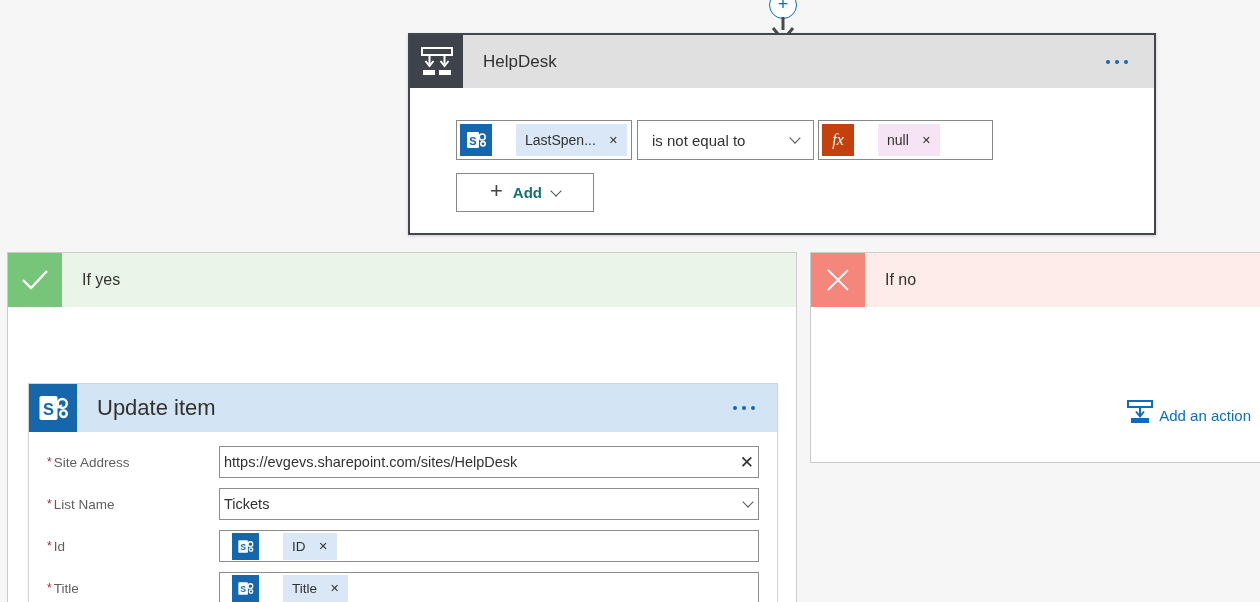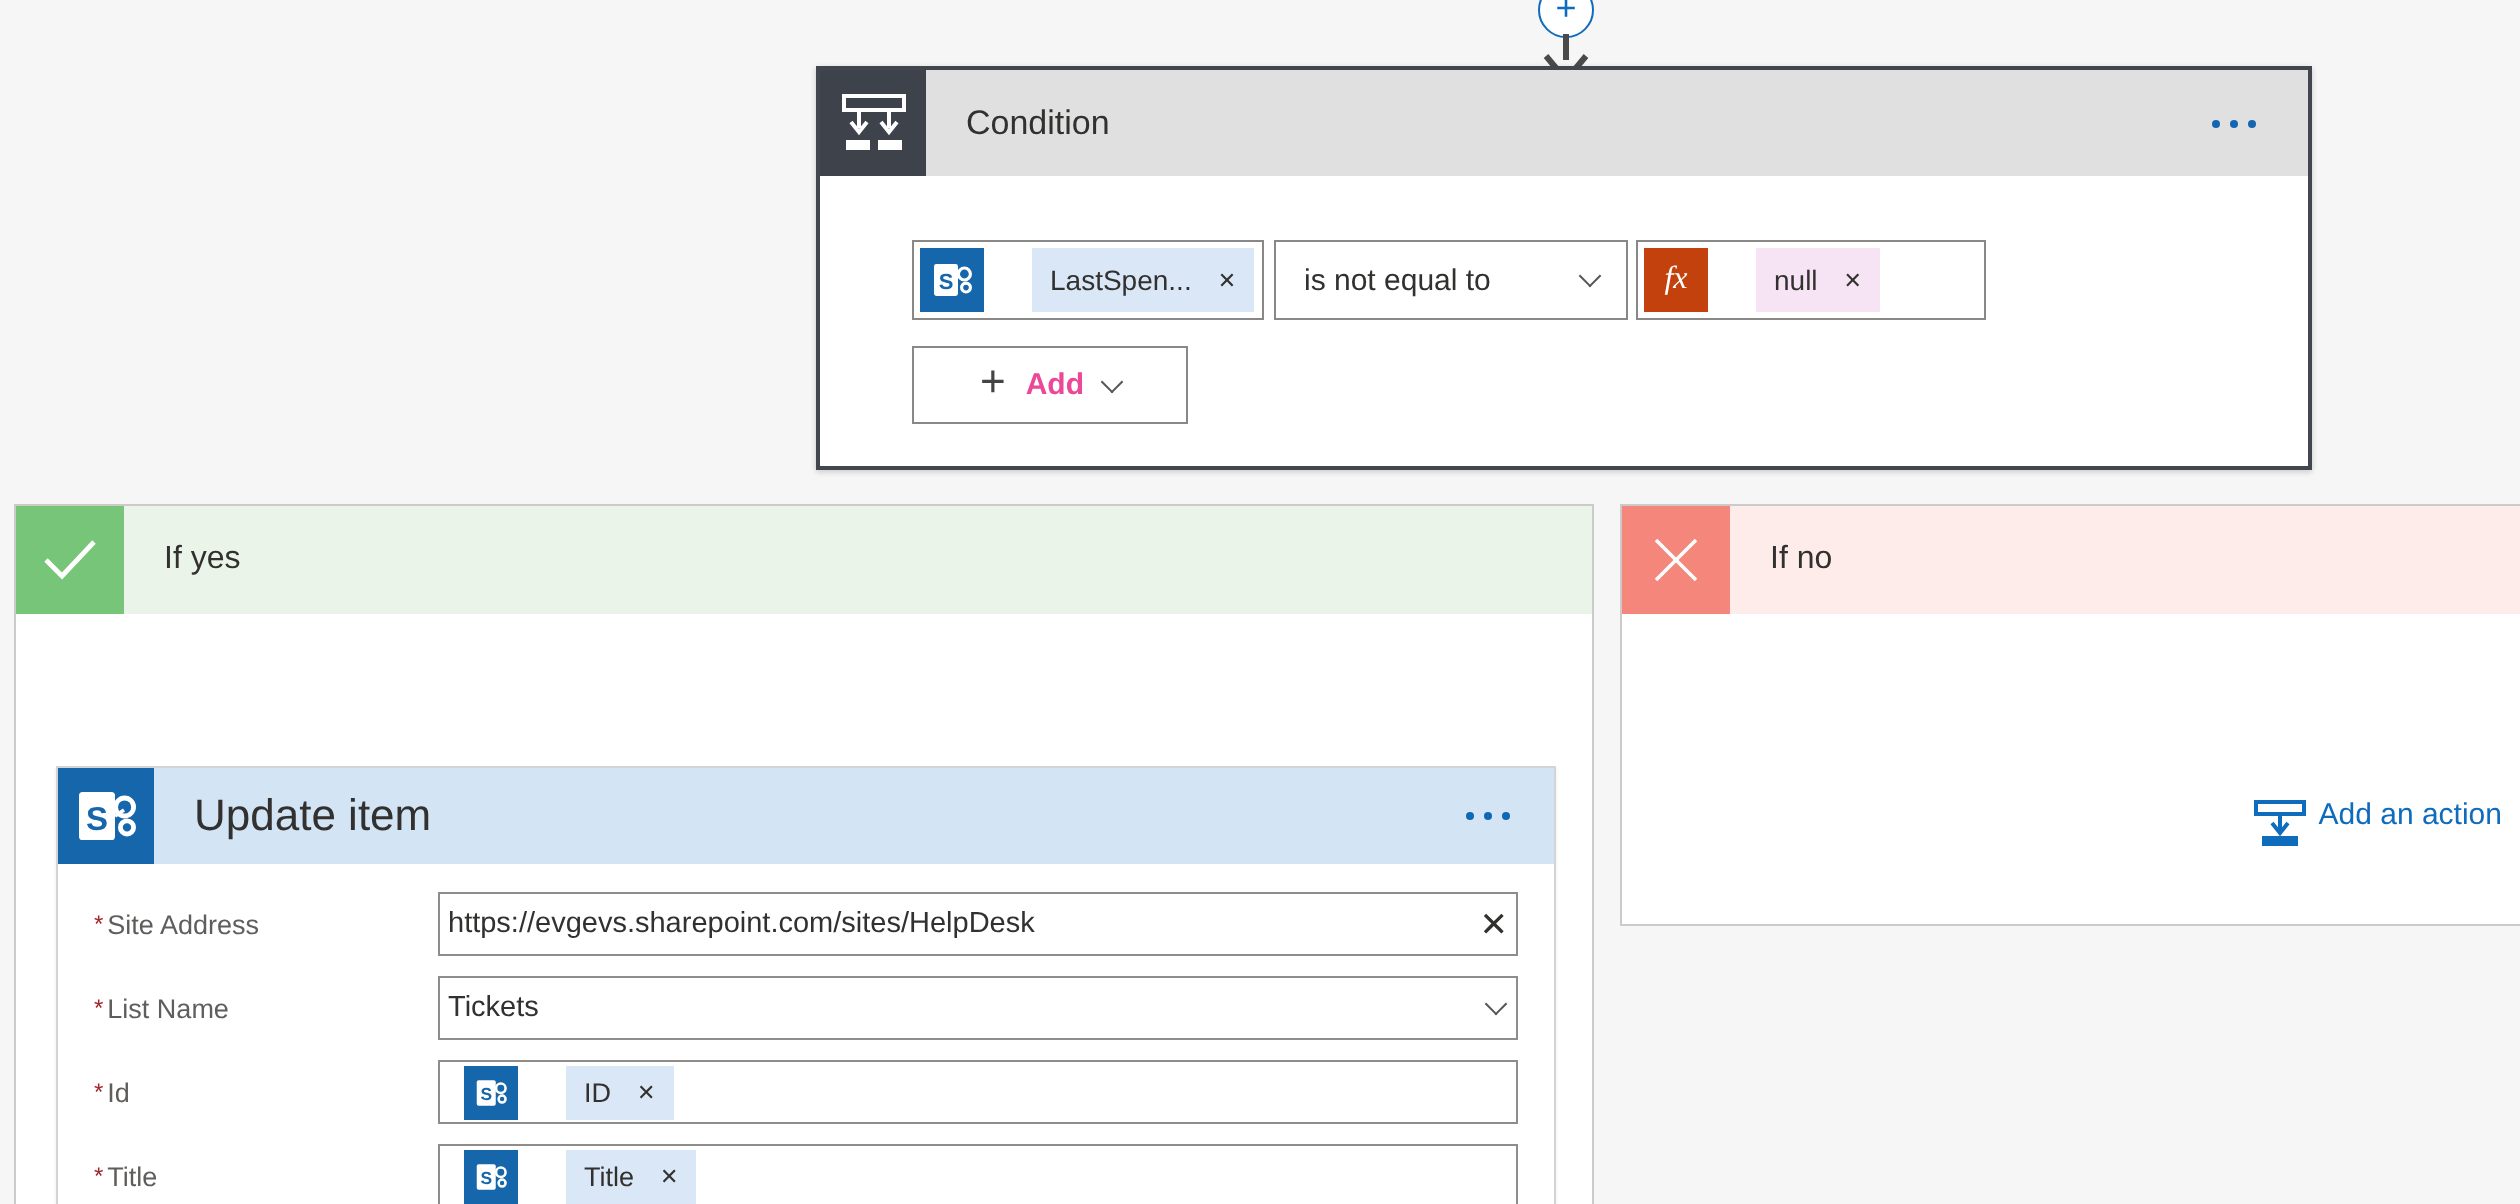--- a/index.html
+++ b/index.html
@@ -42,35 +42,35 @@
   .fx-chip { width:32px; height:32px; background:#c2410c; color:#fff; flex:0 0 auto;
     display:flex; align-items:center; justify-content:center;
     font-family:"Liberation Serif","DejaVu Serif",serif; font-style:italic; font-size:16px; }
 
   .chev { width:8px; height:8px; border-right:1.5px solid #555; border-bottom:1.5px solid #555;
     transform:rotate(45deg); margin-top:-4px; flex:0 0 auto; }
 
   .add-btn { margin-top:13px; width:138px; height:39px; border:1px solid #8a8886; background:#fff;
     display:flex; align-items:center; justify-content:center; gap:10px; cursor:pointer; }
   .add-btn .plus { font-size:22px; font-weight:300; color:#444; line-height:1; margin-top:-3px; }
-  .add-btn b { font-size:15px; color:#ec4899; }
+  .add-btn b { font-size:15px; color:#0f766e; }
 
   
   .branch { position:absolute; background:#fff; border:1px solid #cccbca; }
   .branch-yes { left:7px; top:252px; width:790px; height:356px; }
   .branch-no  { left:810px; top:252px; width:456px; height:211px; }
   .branch-header { height:54px; display:flex; align-items:center; cursor:pointer; }
   .branch-header.green { background:#eaf4e8; }
   .branch-header.red   { background:#fdecea; }
   .branch-badge { width:54px; height:54px; flex:0 0 auto; display:flex; align-items:center; justify-content:center; }
   .branch-badge.green { background:#76c578; }
   .branch-badge.red   { background:#f5867c; }
   .branch-label { margin-left:20px; font-size:16px; color:#323130; }
 
-  .add-action-link { position:absolute; right:14px; top:146px; display:flex; align-items:flex-start; gap:6px;
+  .add-action-link { position:absolute; right:14px; top:146px; display:flex; align-items:flex-end; gap:6px;
     color:#0f6cbd; font-size:15px; cursor:pointer; }
 
   
   .update-card { position:absolute; left:20px; top:130px; width:750px; height:240px;
     background:#fff; border:1px solid #d6d4d2; border-bottom:none; box-shadow:0 1px 2px rgba(0,0,0,.08); }
   .upd-header { height:48px; background:#d3e4f5; display:flex; align-items:center; }
   .upd-icon-box { width:48px; height:48px; flex:0 0 auto; background:#1566ab;
     display:flex; align-items:center; justify-content:center; }
   .upd-title { margin-left:20px; font-size:22px; color:#323130; }
 
@@ -102,21 +102,21 @@
         <svg width="36" height="32" viewBox="0 0 36 32">
           <rect x="3" y="2" width="30" height="7" fill="none" stroke="#fff" stroke-width="2"></rect>
           <line x1="10.5" y1="9" x2="10.5" y2="18" stroke="#fff" stroke-width="2"></line>
           <line x1="25.5" y1="9" x2="25.5" y2="18" stroke="#fff" stroke-width="2"></line>
           <polyline points="6.5,15 10.5,20 14.5,15" fill="none" stroke="#fff" stroke-width="2"></polyline>
           <polyline points="21.5,15 25.5,20 29.5,15" fill="none" stroke="#fff" stroke-width="2"></polyline>
           <rect x="4" y="24" width="12" height="5" fill="#fff"></rect>
           <rect x="20" y="24" width="12" height="5" fill="#fff"></rect>
         </svg>
       </div>
-      <span class="cond-title">Condition</span>
+      <span class="cond-title">HelpDesk</span>
       <div class="menu-dots">
           <i></i>
           <i></i>
           <i></i>
         </div>
     </div>
     <div class="cond-body">
       <div class="cond-row">
 
         <div class="field-box operand-left">

